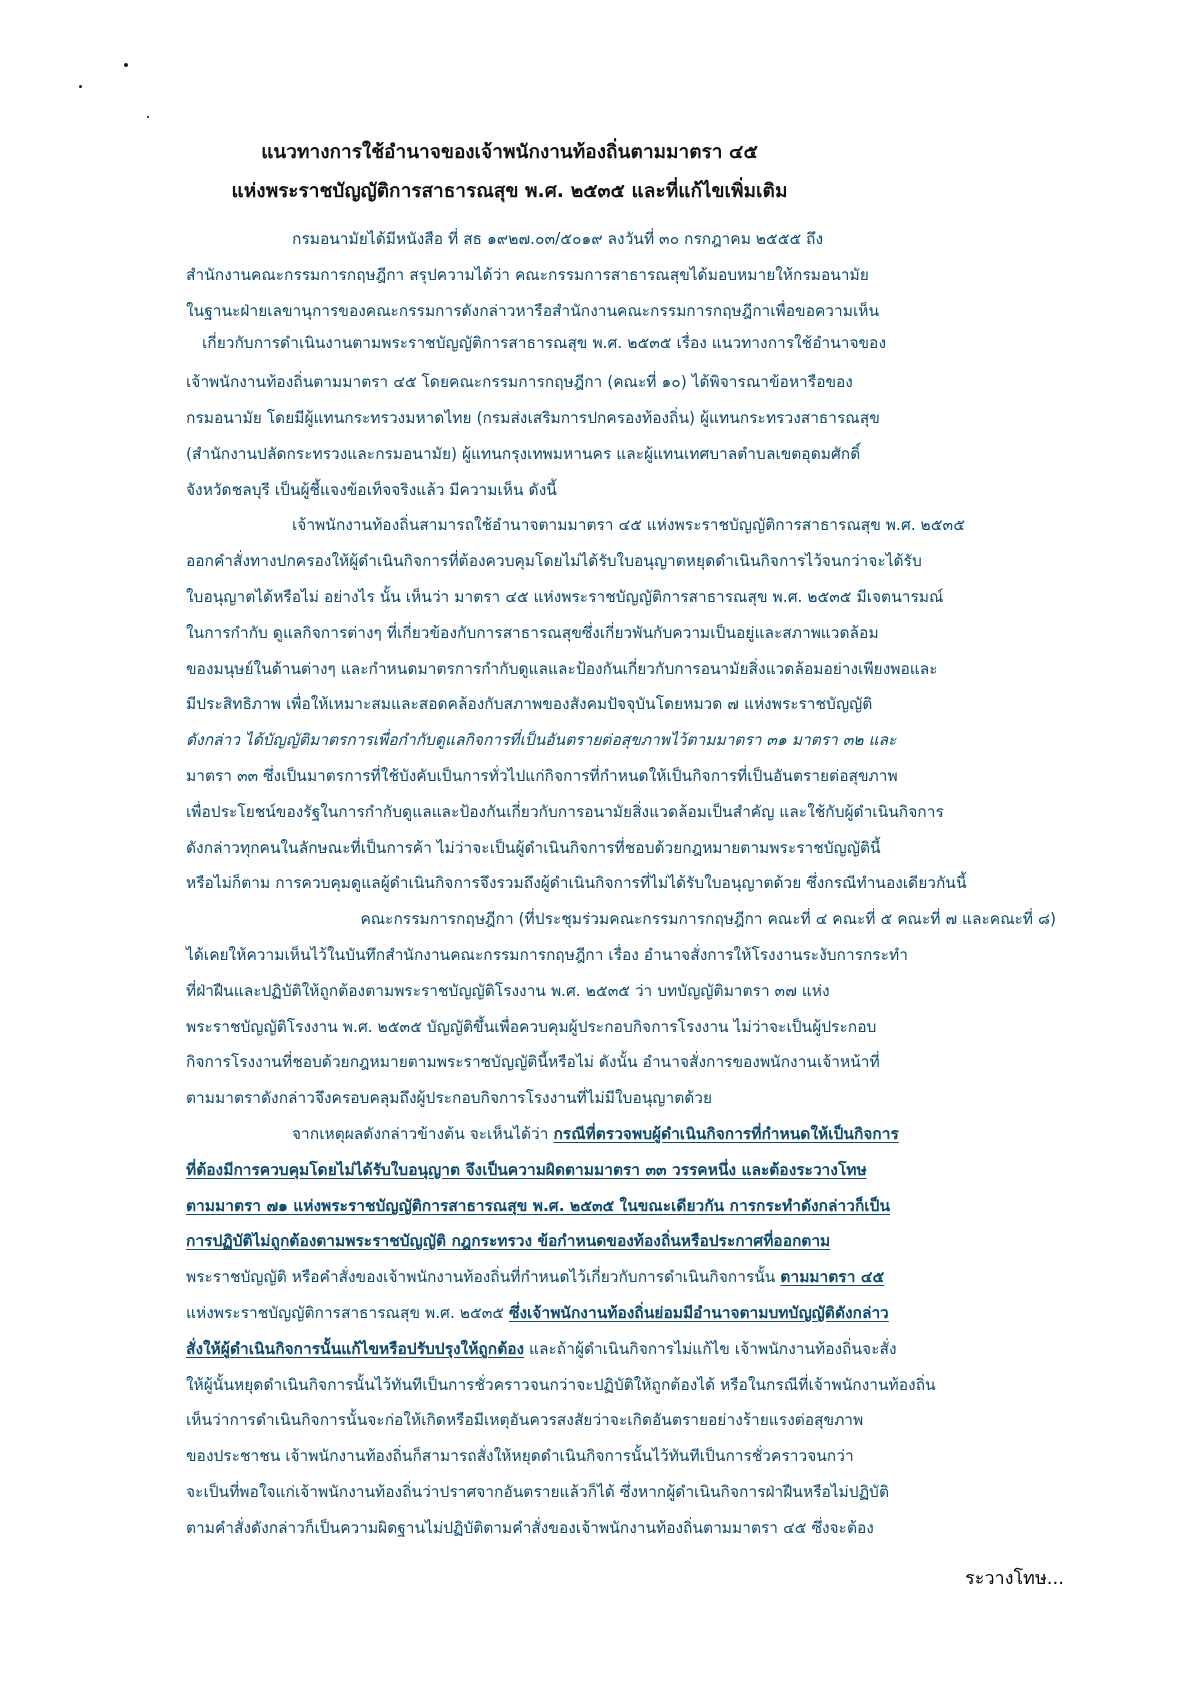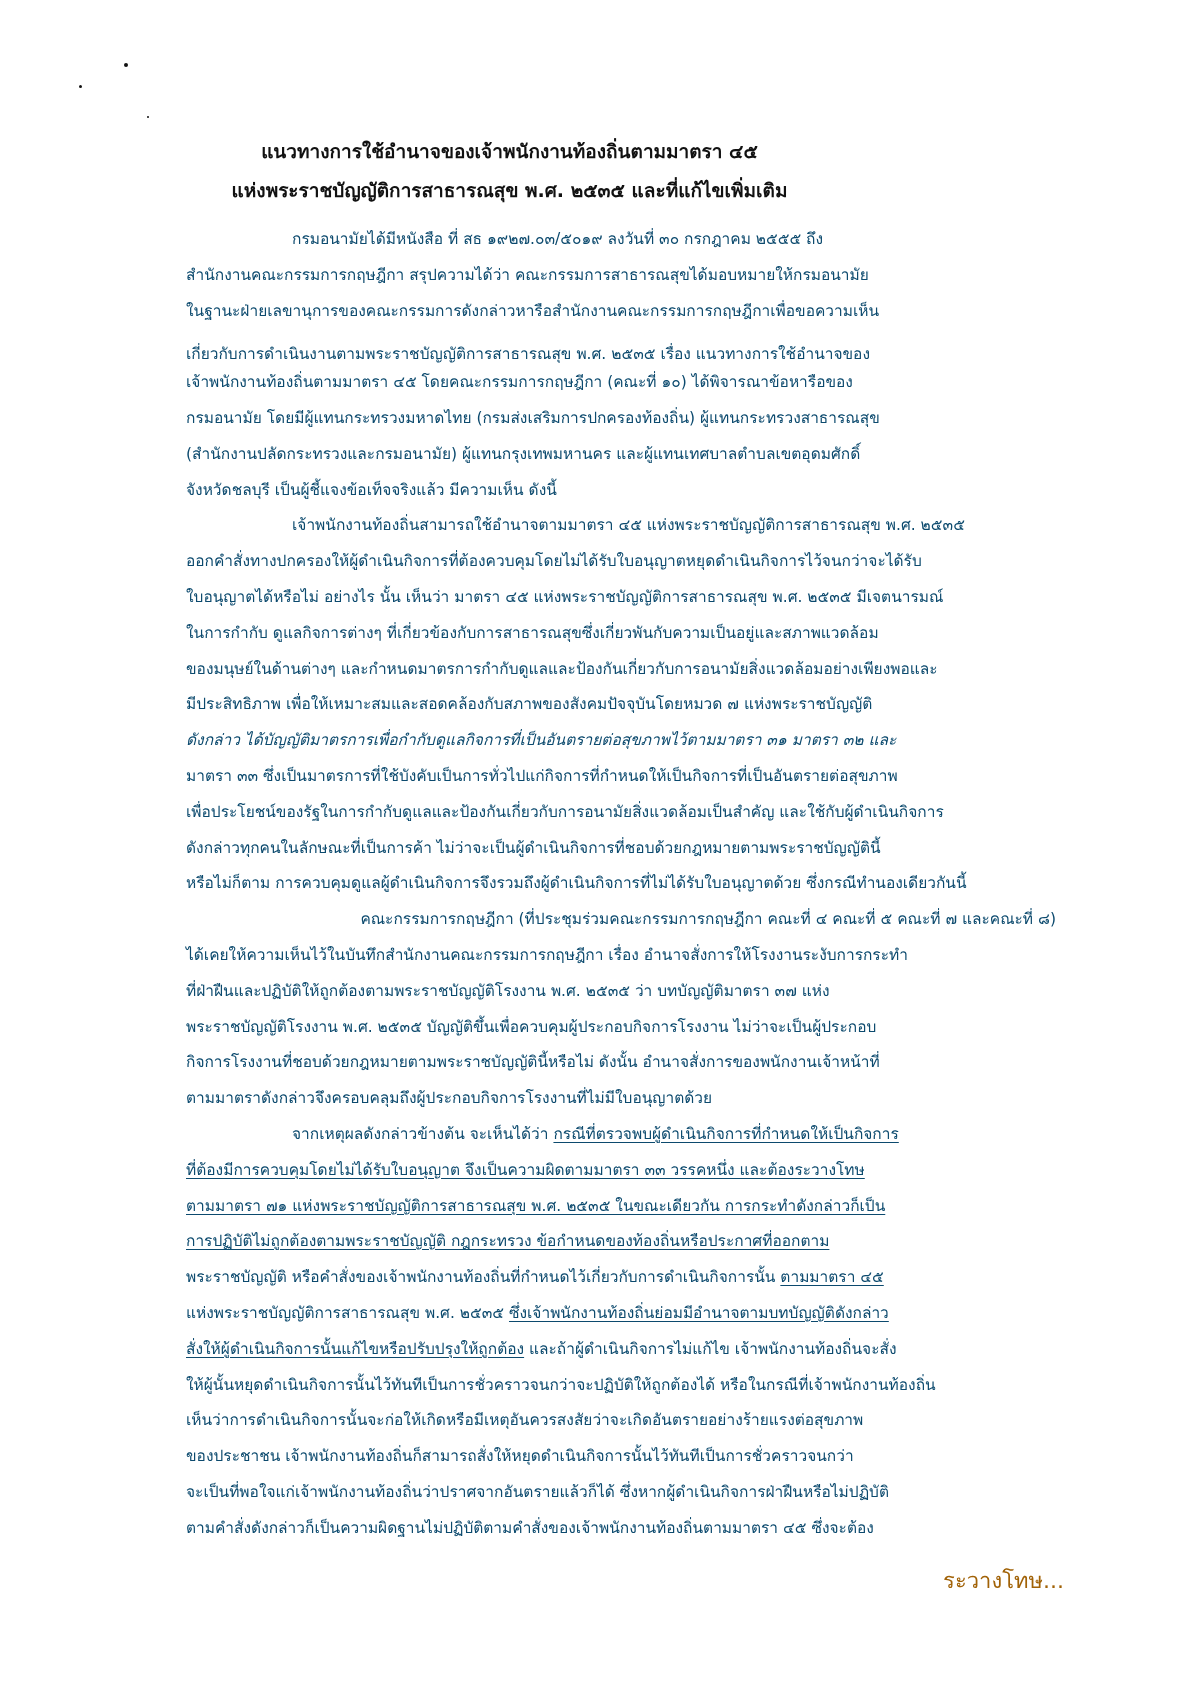--- a/index.html
+++ b/index.html
@@ -11,43 +11,43 @@
   .title {
     position: absolute; left: 0; width: 1019px; text-align: center;
     font-size: 19px; font-weight: bold; color: #111;
   }
   .line {
     position: absolute; left: 186px; width: 870px;
     font-size: 15.5px; line-height: 20px; white-space: nowrap;
     color: #0c4a6e; letter-spacing: 0px;
   }
   .line.indent { left: 292px; width: 764px; }
-  .u { text-decoration: underline; text-underline-offset: 3px; }
+  .u { text-decoration: underline; text-underline-offset: 3px; font-weight: bold; }
   .footer-cont {
     position: absolute; right: 126px; top: 1563px;
-    font-size: 22px; color: #a16207;
+    font-size: 18px; color: #000000;
   }
 </style>
 </head>
 <body>
 
 <div>
 
   <div class="speck" style="left:124px;top:63px;width:4px;height:4px;"></div>
   <div class="speck" style="left:79px;top:85px;width:3px;height:3px;"></div>
   <div class="speck" style="left:147px;top:116px;width:2px;height:2px;"></div>
 
   <div class="title" style="top:136px;">แนวทางการใช้อำนาจของเจ้าพนักงานท้องถิ่นตามมาตรา ๔๕</div>
   <div class="title" style="top:175px;">แห่งพระราชบัญญัติการสาธารณสุข พ.ศ. ๒๕๓๕ และที่แก้ไขเพิ่มเติม</div>
 
   <div id="body-lines">
       <div class="line indent" style="top: 229px; transform-origin: left top; transform: scaleX(1);">กรมอนามัยได้มีหนังสือ ที่ สธ ๑๙๒๗.๐๓/๕๐๑๙ ลงวันที่ ๓๐ กรกฎาคม ๒๕๕๕ ถึง</div>
       <div class="line" style="top: 265px; transform-origin: left top; transform: scaleX(1);">สำนักงานคณะกรรมการกฤษฎีกา สรุปความได้ว่า คณะกรรมการสาธารณสุขได้มอบหมายให้กรมอนามัย</div>
       <div class="line" style="top: 301px; transform-origin: left top; transform: scaleX(1);">ในฐานะฝ่ายเลขานุการของคณะกรรมการดังกล่าวหารือสำนักงานคณะกรรมการกฤษฎีกาเพื่อขอความเห็น</div>
-      <div class="line" style="top: 344px; transform-origin: left top; transform: scaleX(1);">เกี่ยวกับการดำเนินงานตามพระราชบัญญัติการสาธารณสุข พ.ศ. ๒๕๓๕ เรื่อง แนวทางการใช้อำนาจของ</div>
+      <div class="line" style="top: 333px; transform-origin: left top; transform: scaleX(1); margin-left: 16px;">เกี่ยวกับการดำเนินงานตามพระราชบัญญัติการสาธารณสุข พ.ศ. ๒๕๓๕ เรื่อง แนวทางการใช้อำนาจของ</div>
       <div class="line" style="top: 372px; transform-origin: left top; transform: scaleX(1);">เจ้าพนักงานท้องถิ่นตามมาตรา ๔๕ โดยคณะกรรมการกฤษฎีกา (คณะที่ ๑๐) ได้พิจารณาข้อหารือของ</div>
       <div class="line" style="top: 408px; transform-origin: left top; transform: scaleX(1);">กรมอนามัย โดยมีผู้แทนกระทรวงมหาดไทย (กรมส่งเสริมการปกครองท้องถิ่น) ผู้แทนกระทรวงสาธารณสุข</div>
       <div class="line" style="top: 444px; transform-origin: left top; transform: scaleX(1);">(สำนักงานปลัดกระทรวงและกรมอนามัย) ผู้แทนกรุงเทพมหานคร และผู้แทนเทศบาลตำบลเขตอุดมศักดิ์</div>
       <div class="line" style="top: 480px; transform-origin: left top; transform: scaleX(1);">จังหวัดชลบุรี เป็นผู้ชี้แจงข้อเท็จจริงแล้ว มีความเห็น ดังนี้</div>
       <div class="line indent" style="top: 515px; transform-origin: left top; transform: scaleX(1);">เจ้าพนักงานท้องถิ่นสามารถใช้อำนาจตามมาตรา ๔๕ แห่งพระราชบัญญัติการสาธารณสุข พ.ศ. ๒๕๓๕</div>
       <div class="line" style="top: 551px; transform-origin: left top; transform: scaleX(1);">ออกคำสั่งทางปกครองให้ผู้ดำเนินกิจการที่ต้องควบคุมโดยไม่ได้รับใบอนุญาตหยุดดำเนินกิจการไว้จนกว่าจะได้รับ</div>
       <div class="line" style="top: 587px; transform-origin: left top; transform: scaleX(1);">ใบอนุญาตได้หรือไม่ อย่างไร นั้น เห็นว่า มาตรา ๔๕ แห่งพระราชบัญญัติการสาธารณสุข พ.ศ. ๒๕๓๕ มีเจตนารมณ์</div>
       <div class="line" style="top: 623px; transform-origin: left top; transform: scaleX(1);">ในการกำกับ ดูแลกิจการต่างๆ ที่เกี่ยวข้องกับการสาธารณสุขซึ่งเกี่ยวพันกับความเป็นอยู่และสภาพแวดล้อม</div>
       <div class="line" style="top: 659px; transform-origin: left top; transform: scaleX(1);">ของมนุษย์ในด้านต่างๆ และกำหนดมาตรการกำกับดูแลและป้องกันเกี่ยวกับการอนามัยสิ่งแวดล้อมอย่างเพียงพอและ</div>
       <div class="line" style="top: 694px; transform-origin: left top; transform: scaleX(1);">มีประสิทธิภาพ เพื่อให้เหมาะสมและสอดคล้องกับสภาพของสังคมปัจจุบันโดยหมวด ๗ แห่งพระราชบัญญัติ</div>

